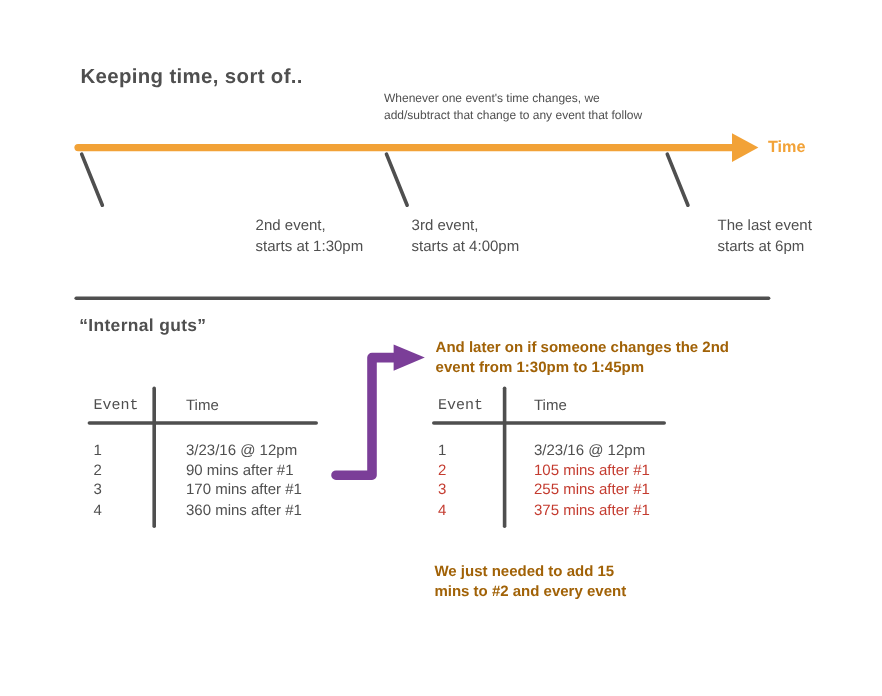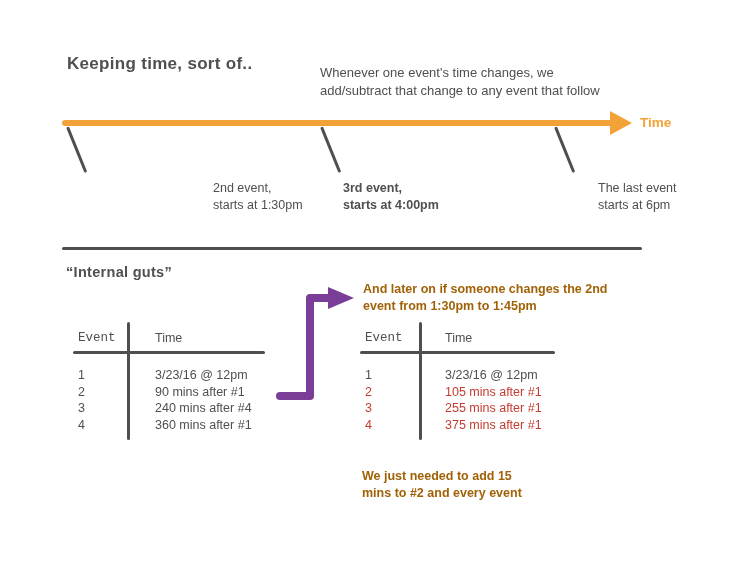--- a/index.html
+++ b/index.html
@@ -14,22 +14,22 @@
     overflow: hidden;
   }
   .abs { position: absolute; }
   .pre { white-space: pre-line; }
 
   .title {
     left: 67px; top: 54px;
     font-size: 17px; font-weight: bold; letter-spacing: 0.3px;
   }
   .intro {
-    left: 320px; top: 64px; width: 350px;
-    font-size: 13px; line-height: 1.35;
+    left: 320px; top: 76px; width: 350px;
+    font-size: 10px; line-height: 1.35;
   }
 
   
   .tl-bar {
     left: 62px; top: 120px; width: 552px; height: 6px;
     background: #F2A237; border-radius: 3px;
   }
   .tl-head {
     left: 610px; top: 111px; width: 0; height: 0;
     border-top: 12px solid transparent;
@@ -47,21 +47,21 @@
     transform: rotate(-22deg);
     border-radius: 2px;
   }
   .tick.t1 { left: 66px; }
   .tick.t2 { left: 320px; }
   .tick.t3 { left: 554px; }
 
   .ev-label { top: 180px; font-size: 12.5px; line-height: 1.35; }
   .ev1 { left: 85px; }
   .ev2 { left: 213px; }
-  .ev3 { left: 343px; font-weight: bold; }
+  .ev3 { left: 343px; }
   .ev4 { left: 598px; }
 
   .divider {
     left: 62px; top: 247px; width: 580px; height: 3px;
     background: #4f4f4f; border-radius: 2px;
   }
 
   .guts-heading {
     left: 66px; top: 264px;
     font-size: 14.5px; font-weight: bold; letter-spacing: 0.3px; text-align: center;
@@ -141,21 +141,21 @@
       <div class="row">
         <span class="c-event">1</span>
         <span class="c-time">3/23/16 @ 12pm</span>
       </div>
       <div class="row">
         <span class="c-event">2</span>
         <span class="c-time">90 mins after #1</span>
       </div>
       <div class="row">
         <span class="c-event">3</span>
-        <span class="c-time">240 mins after #4</span>
+        <span class="c-time">170 mins after #1</span>
       </div>
       <div class="row">
         <span class="c-event">4</span>
         <span class="c-time">360 mins after #1</span>
       </div>
     </div>
   </div>
 
   <svg class="abs arrow-svg" width="92" height="122" viewBox="0 0 92 122">
     <path d="M 8 112 L 38 112 L 38 14 L 56 14" fill="none" stroke="#7B3E98" stroke-width="8" stroke-linejoin="round" stroke-linecap="round"></path>

